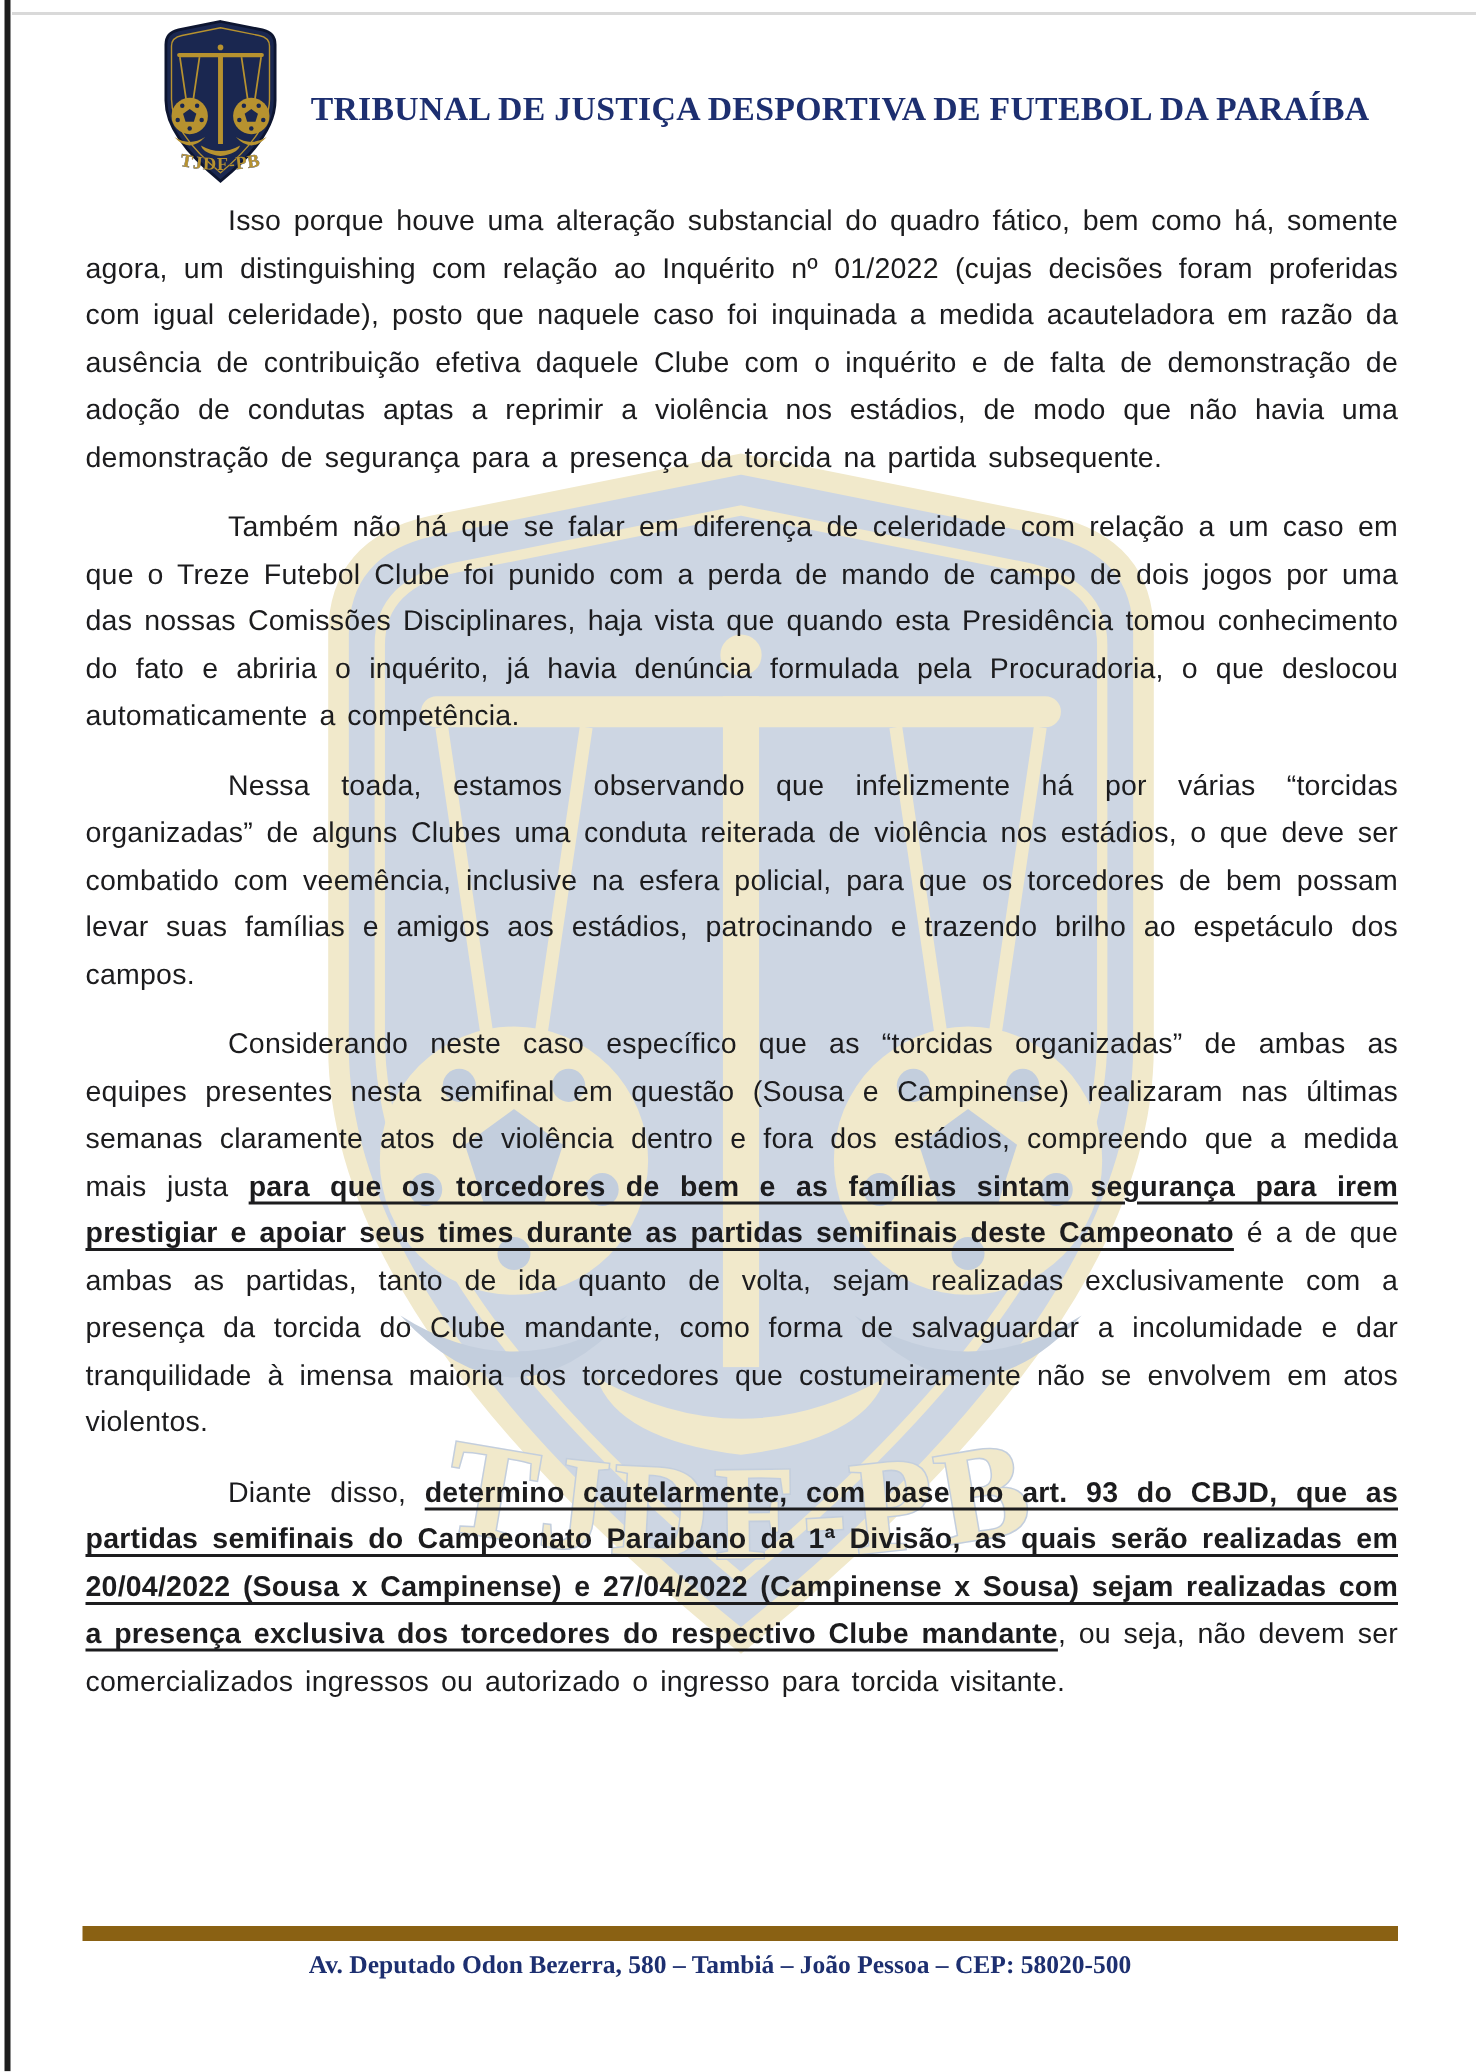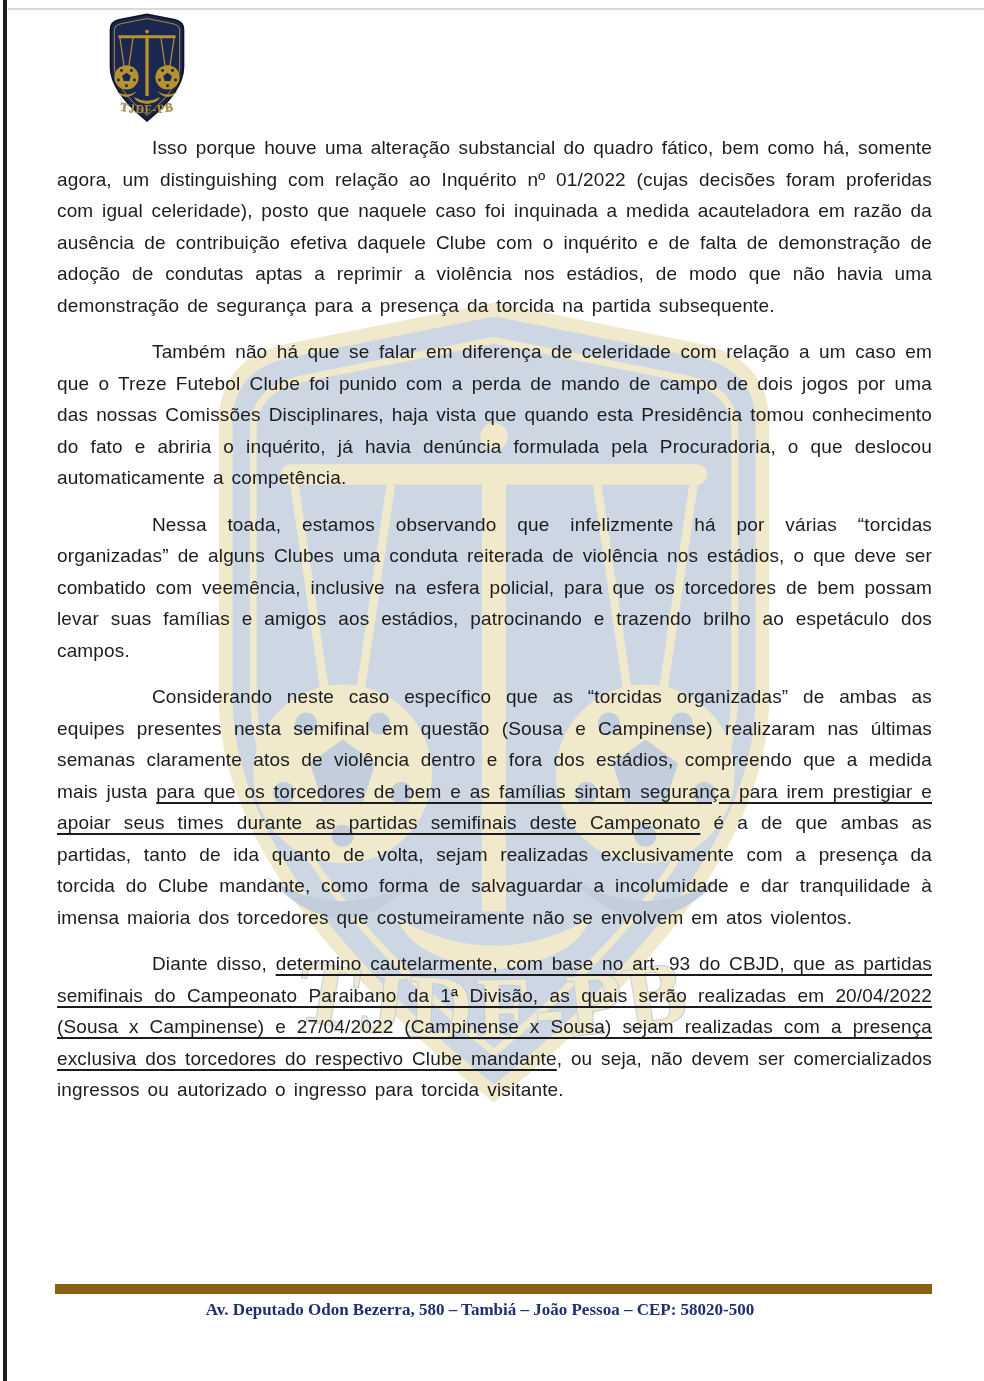--- a/index.html
+++ b/index.html
@@ -46,21 +46,21 @@
   }
 
   
   .body-text{
     position:absolute;left:57px;top:132px;width:875px;z-index:1;
     font-size:19px;line-height:31.5px;color:#1c1c1e;
     text-align:justify;word-spacing:2.5px;letter-spacing:.15px;
   }
   .body-text p{margin:0 0 15px 0;text-indent:95px;}
   .bu{
-    font-weight:normal;text-decoration:underline;
+    font-weight:bold;text-decoration:underline;
     text-decoration-thickness:2px;text-underline-offset:4px;
   }
 
   
   .footer{position:absolute;left:0;top:1284px;width:984px;z-index:1;}
   .footer-bar{position:absolute;left:55px;top:0;width:877px;height:10px;background:#8a6113;}
   .footer-lines{
     position:absolute;left:0;top:14px;width:960px;text-align:center;
     font-family:"Liberation Serif",serif;font-weight:bold;color:#1d2f70;
   }
@@ -140,20 +140,21 @@
         <circle class="detail" cx="126.9" cy="145.6" r="3.2"></circle>
         <circle class="detail" cx="133.4" cy="125.4" r="3.2"></circle>
         <path class="flour" d="M34,170 Q56,184 78,170 Q56,194 34,170 Z"></path>
         <path class="flour" d="M122,170 Q144,184 166,170 Q144,194 122,170 Z"></path>
         <path class="acc" d="M72,182 Q100,198 128,182 Q124,194 100,197 Q76,194 72,182 Z"></path>
         <text class="arctext" text-anchor="middle">
           <textPath href="#arc-sm" startOffset="50%">TJDF-PB</textPath>
         </text>
       </svg>
     </div>
+    <h1 class="page-title">TRIBUNAL DE JUSTIÇA DESPORTIVA DE FUTEBOL DA PARAÍBA</h1>
   </div>
 
   <div class="body-text">
     <p><span>Isso porque houve uma alteração substancial do quadro fático, bem como há, somente agora, um distinguishing com relação ao Inquérito nº 01/2022 (cujas decisões foram proferidas com igual celeridade), posto que naquele caso foi inquinada a medida acauteladora em razão da ausência de contribuição efetiva daquele Clube com o inquérito e de falta de demonstração de adoção de condutas aptas a reprimir a violência nos estádios, de modo que não havia uma demonstração de segurança para a presença da torcida na partida subsequente.</span></p>
     <p><span>Também não há que se falar em diferença de celeridade com relação a um caso em que o Treze Futebol Clube foi punido com a perda de mando de campo de dois jogos por uma das nossas Comissões Disciplinares, haja vista que quando esta Presidência tomou conhecimento do fato e abriria o inquérito, já havia denúncia formulada pela Procuradoria, o que deslocou automaticamente a competência.</span></p>
     <p><span>Nessa toada, estamos observando que infelizmente há por várias “torcidas organizadas” de alguns Clubes uma conduta reiterada de violência nos estádios, o que deve ser combatido com veemência, inclusive na esfera policial, para que os torcedores de bem possam levar suas famílias e amigos aos estádios, patrocinando e trazendo brilho ao espetáculo dos campos.</span></p>
     <p><span>Considerando neste caso específico que as “torcidas organizadas” de ambas as equipes presentes nesta semifinal em questão (Sousa e Campinense) realizaram nas últimas semanas claramente atos de violência dentro e fora dos estádios, compreendo que a medida mais justa </span><span class="bu">para que os torcedores de bem e as famílias sintam segurança para irem prestigiar e apoiar seus times durante as partidas semifinais deste Campeonato</span><span> é a de que ambas as partidas, tanto de ida quanto de volta, sejam realizadas exclusivamente com a presença da torcida do Clube mandante, como forma de salvaguardar a incolumidade e dar tranquilidade à imensa maioria dos torcedores que costumeiramente não se envolvem em atos violentos.</span></p>
     <p><span>Diante disso, </span><span class="bu">determino cautelarmente, com base no art. 93 do CBJD, que as partidas semifinais do Campeonato Paraibano da 1ª Divisão, as quais serão realizadas em 20/04/2022 (Sousa x Campinense) e 27/04/2022 (Campinense x Sousa) sejam realizadas com a presença exclusiva dos torcedores do respectivo Clube mandante</span><span>, ou seja, não devem ser comercializados ingressos ou autorizado o ingresso para torcida visitante.</span></p>
   </div>
 

